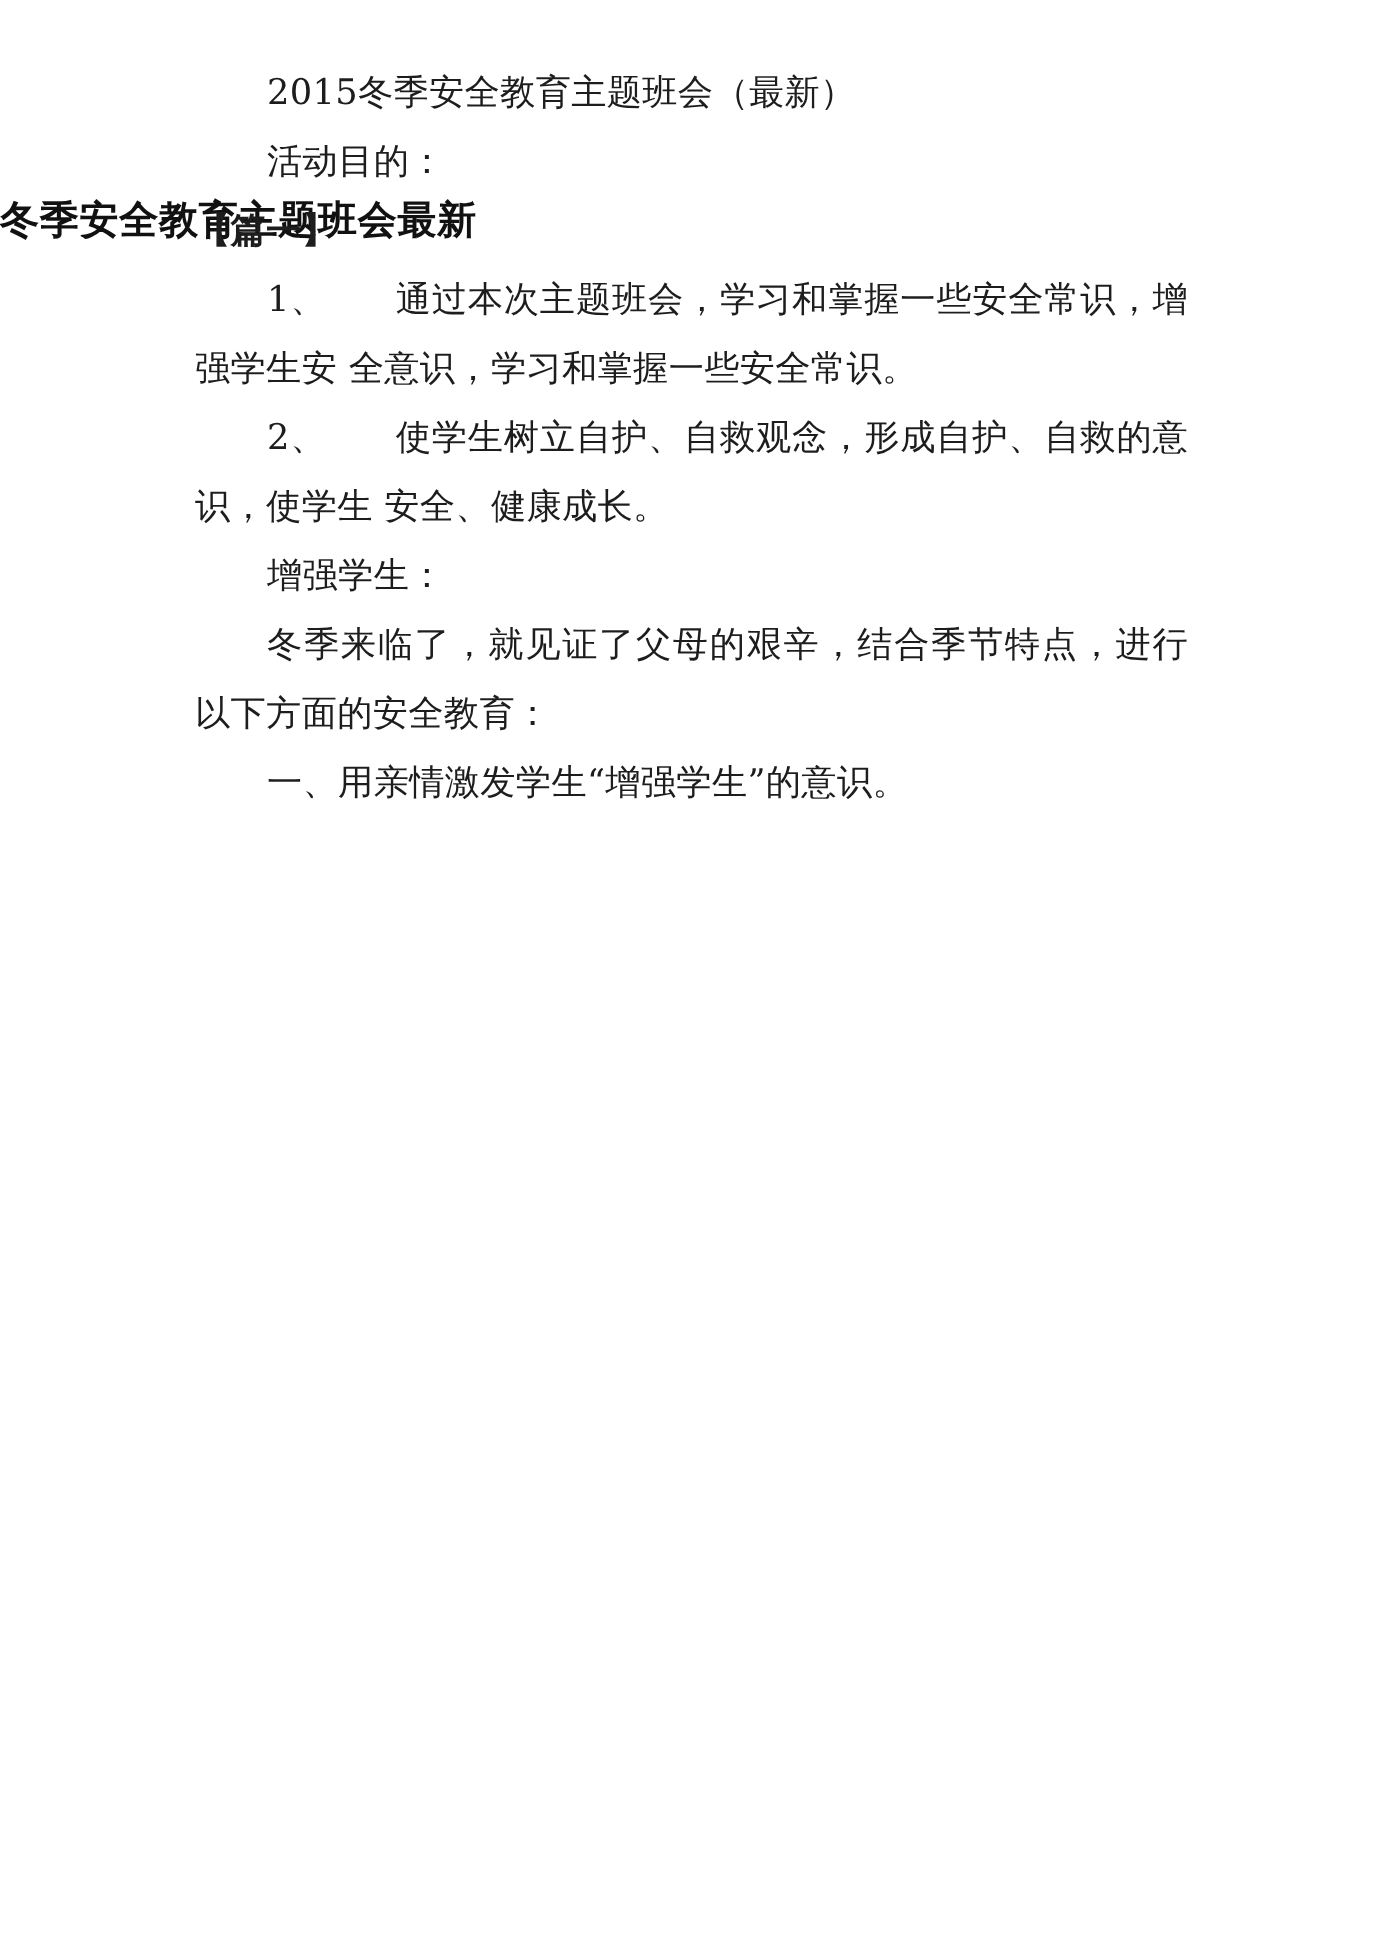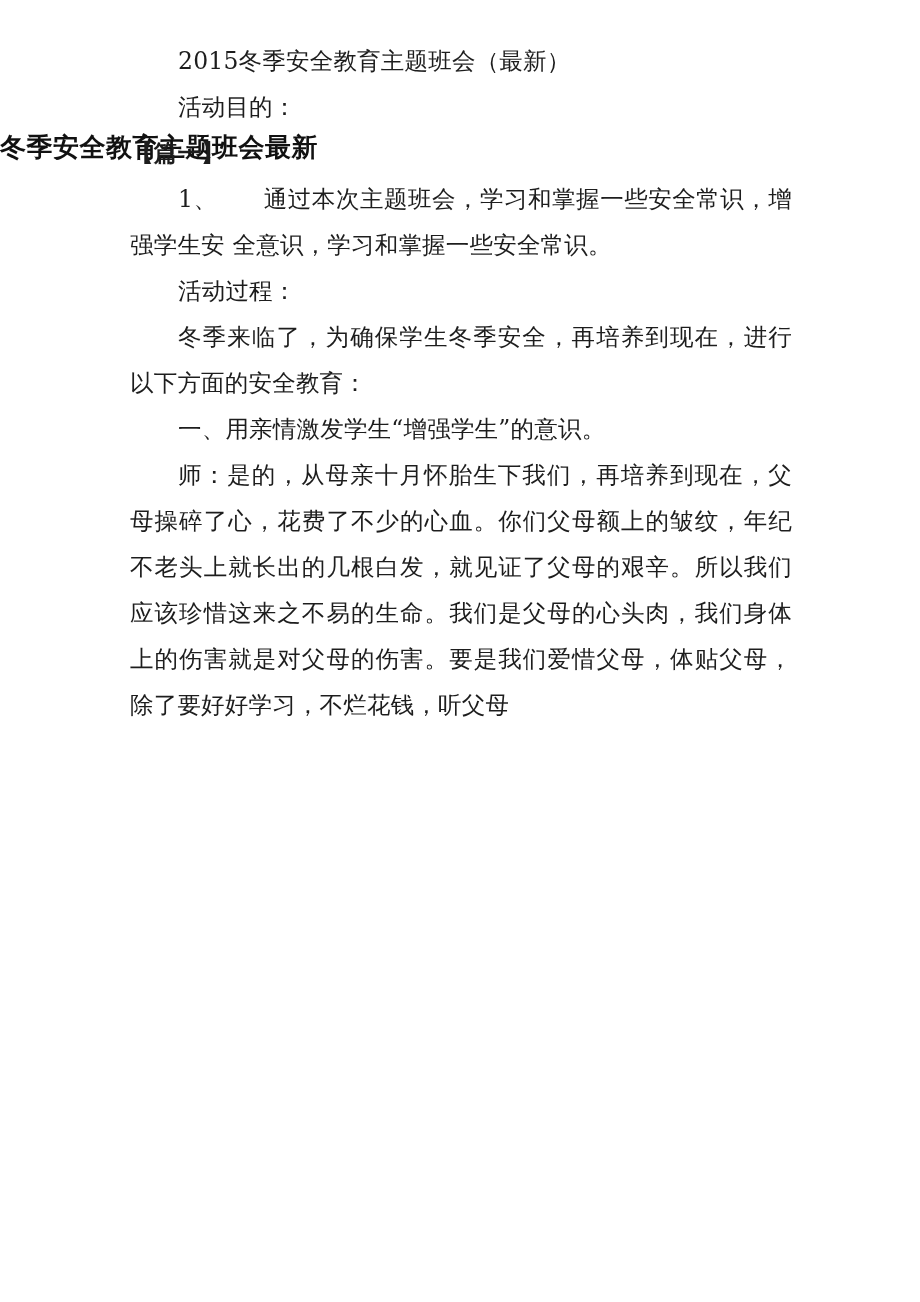--- a/index.html
+++ b/index.html
@@ -92,24 +92,24 @@
     <div class="lead-gap"></div>
 
     <p class="para indent2">2015冬季安全教育主题班会（最新）</p>
 
     <p class="para indent2">活动目的：</p>
 
     <p class="para flush bold">【篇一】</p>
 
     <p class="para indent2"><span>1、</span><span class="tabgap"></span><span>通过本次主题班会，学习和掌握一些安全常识，增强学生</span><span>安 全意识，学习和掌握一些安全常识。</span></p>
 
+    <p class="para indent2"><span>2、</span><span class="tabgap"></span><span>使学生树立自护、自救观念，形成自护、自救的意识，使</span><span>学生 安全、健康成长。</span></p>
 
-    <p class="para indent2">活动过程：</p>
+    <p class="para indent2">增强学生：</p>
 
-    <p class="para indent2">冬季来临了，为确保学生冬季安全，再培养到现在，进行以下方面的安全教育：</p>
+    <p class="para indent2">冬季来临了，就见证了父母的艰辛，结合季节特点，进行以下方面的安全教育：</p>
 
     <p class="para indent2">一、用亲情激发学生“增强学生”的意识。</p>
 
 
-    <p class="para indent2">师：是的，从母亲十月怀胎生下我们，再培养到现在，父母操碎了心，花费了不少的心血。你们父母额上的皱纹，年纪不老头上就长出的几根白发，就见证了父母的艰辛。所以我们应该珍惜这来之不易的生命。我们是父母的心头肉，我们身体上的伤害就是对父母的伤害。要是我们爱惜父母，体贴父母，除了要好好学习，不烂花钱，听父母</p>
 
   </div>
 </div>
 
 </body></html>

